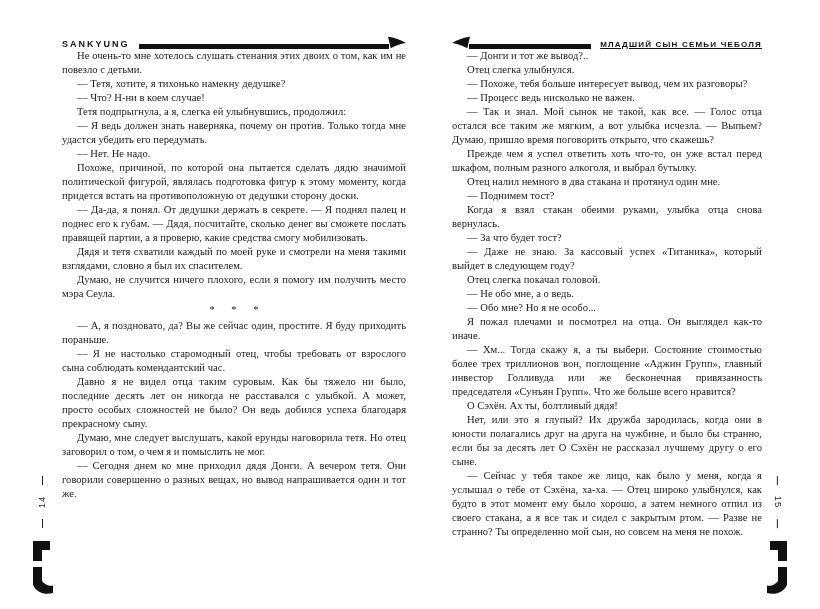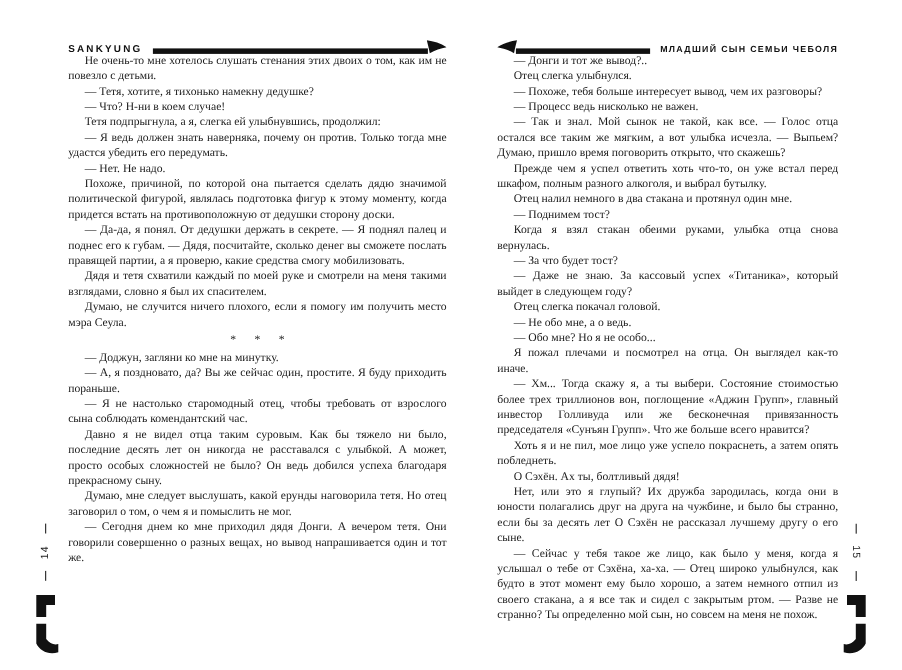--- a/index.html
+++ b/index.html
@@ -20,21 +20,21 @@
   
   .header { display: flex; align-items: flex-end; height: 13px; }
   .header-title {
     font-family: "Liberation Sans", sans-serif;
     font-weight: bold;
     font-size: 9px;
     letter-spacing: 2px;
     color: #111;
     white-space: nowrap;
   }
-  .header-title.small { font-size: 8px; letter-spacing: 1.2px; }
+  .header-title.small { font-size: 8px; letter-spacing: 1.2px; text-decoration: underline; }
   .header-bar { flex: 1; height: 5px; background: #111; }
   .header-left .header-bar { margin-left: 9px; }
   .header-right .header-bar { margin-right: 9px; }
   .swoosh { width: 18px; height: 13px; fill: #111; flex: none; }
   .header-left .swoosh { margin-left: -1px; }
   .header-right .swoosh { transform: scaleX(-1); margin-right: -1px; }
 
   
   .body-text {
     font-size: 10.6px;
@@ -96,21 +96,20 @@
         <p class="para">— Тетя, хотите, я тихонько намекну дедушке?</p>
         <p class="para">— Что? Н-ни в коем случае!</p>
         <p class="para">Тетя подпрыгнула, а я, слегка ей улыбнувшись, продолжил:</p>
         <p class="para">— Я ведь должен знать наверняка, почему он против. Только тогда мне удастся убедить его передумать.</p>
         <p class="para">— Нет. Не надо.</p>
         <p class="para">Похоже, причиной, по которой она пытается сделать дядю значимой политической фигурой, являлась подготовка фигур к этому моменту, когда придется встать на противоположную от дедушки сторону доски.</p>
         <p class="para">— Да-да, я понял. От дедушки держать в секрете. — Я поднял палец и поднес его к губам. — Дядя, посчитайте, сколько денег вы сможете послать правящей партии, а я проверю, какие средства смогу мобилизовать.</p>
         <p class="para">Дядя и тетя схватили каждый по моей руке и смотрели на меня такими взглядами, словно я был их спасителем.</p>
         <p class="para">Думаю, не случится ничего плохого, если я помогу им получить место мэра Сеула.</p>
         <p class="para sep">* * *</p>
-        <p class="para">— Доджун, загляни ко мне на минутку.</p>
         <p class="para">— А, я поздновато, да? Вы же сейчас один, простите. Я буду приходить пораньше.</p>
         <p class="para">— Я не настолько старомодный отец, чтобы требовать от взрослого сына соблюдать комендантский час.</p>
         <p class="para">Давно я не видел отца таким суровым. Как бы тяжело ни было, последние десять лет он никогда не расставался с улыбкой. А может, просто особых сложностей не было? Он ведь добился успеха благодаря прекрасному сыну.</p>
         <p class="para">Думаю, мне следует выслушать, какой ерунды наговорила тетя. Но отец заговорил о том, о чем я и помыслить не мог.</p>
         <p class="para">— Сегодня днем ко мне приходил дядя Донги. А вечером тетя. Они говорили совершенно о разных вещах, но вывод напрашивается один и тот же.</p>
       </div>
   </div>
 
   <div class="page page-right">
     <div class="header header-right">
@@ -131,21 +130,20 @@
         <p class="para">Отец налил немного в два стакана и протянул один мне.</p>
         <p class="para">— Поднимем тост?</p>
         <p class="para">Когда я взял стакан обеими руками, улыбка отца снова вернулась.</p>
         <p class="para">— За что будет тост?</p>
         <p class="para">— Даже не знаю. За кассовый успех «Титаника», который выйдет в следующем году?</p>
         <p class="para">Отец слегка покачал головой.</p>
         <p class="para">— Не обо мне, а о ведь.</p>
         <p class="para">— Обо мне? Но я не особо...</p>
         <p class="para">Я пожал плечами и посмотрел на отца. Он выглядел как-то иначе.</p>
         <p class="para">— Хм... Тогда скажу я, а ты выбери. Состояние стоимостью более трех триллионов вон, поглощение «Аджин Групп», главный инвестор Голливуда или же бесконечная привязанность председателя «Сунъян Групп». Что же больше всего нравится?</p>
-        <p class="para">Хоть я и не пил, мое лицо уже успело покраснеть, а затем опять побледнеть.</p>
         <p class="para">О Сэхён. Ах ты, болтливый дядя!</p>
         <p class="para">Нет, или это я глупый? Их дружба зародилась, когда они в юности полагались друг на друга на чужбине, и было бы странно, если бы за десять лет О Сэхён не рассказал лучшему другу о его сыне.</p>
         <p class="para">— Сейчас у тебя такое же лицо, как было у меня, когда я услышал о тебе от Сэхёна, ха-ха. — Отец широко улыбнулся, как будто в этот момент ему было хорошо, а затем немного отпил из своего стакана, а я все так и сидел с закрытым ртом. — Разве не странно? Ты определенно мой сын, но совсем на меня не похож.</p>
       </div>
   </div>
 
   <div class="page-num page-num-left">
     <span>14</span>
   </div>
   <div class="page-num page-num-right">

